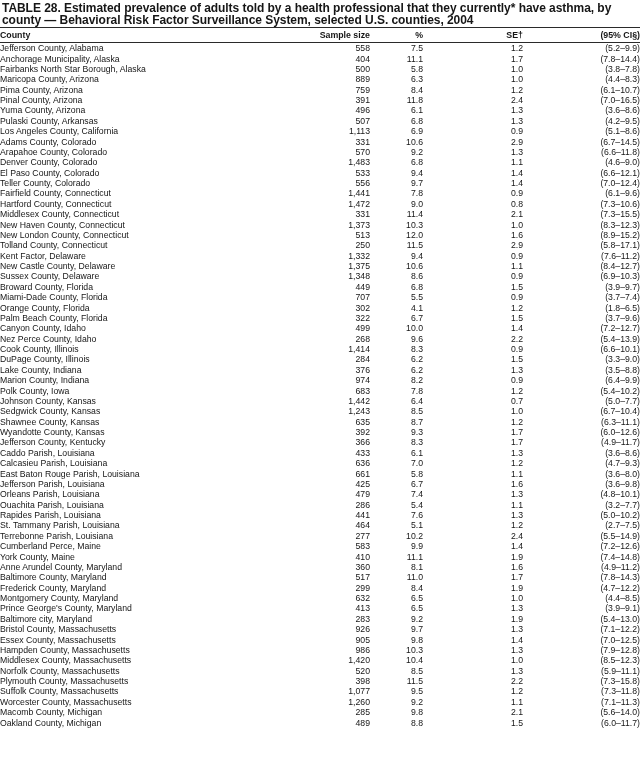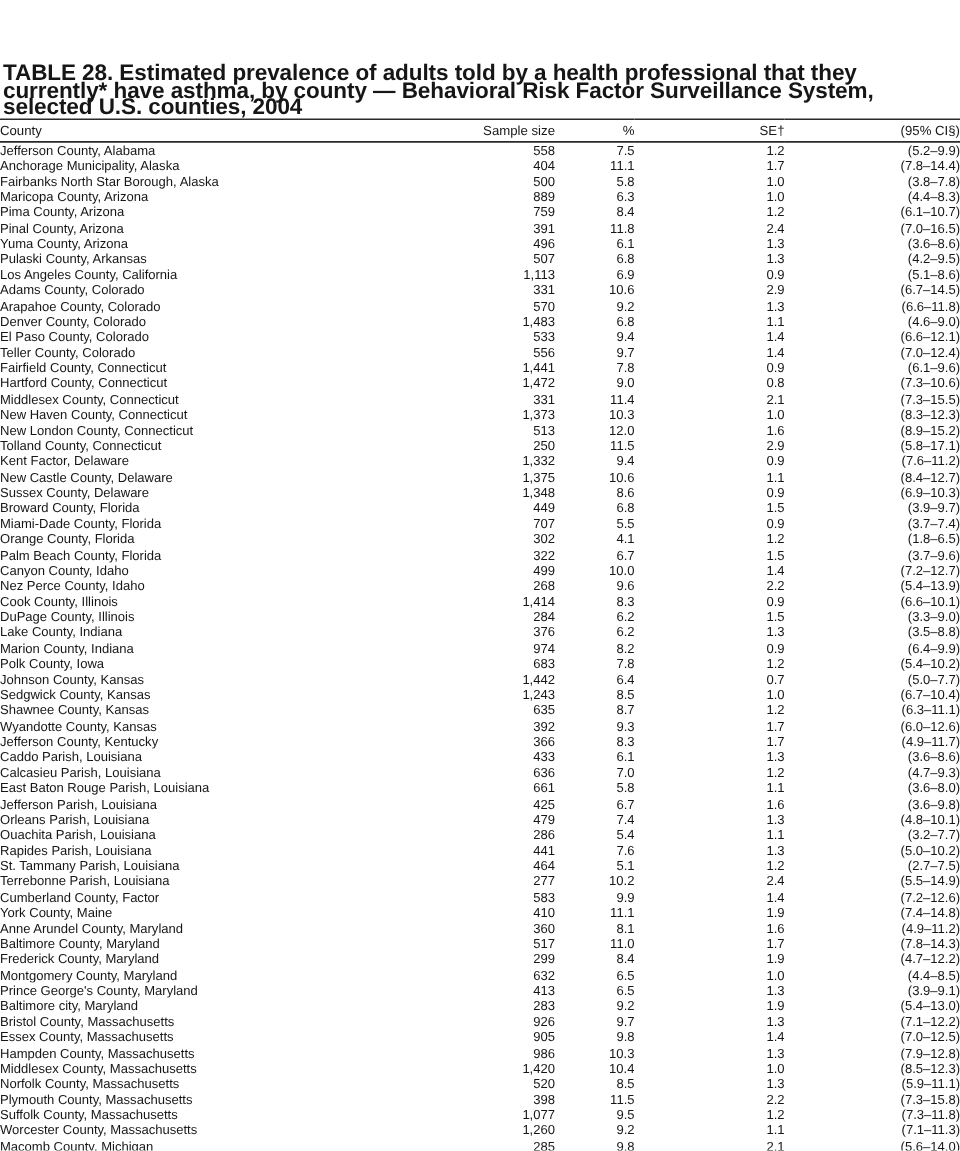--- a/index.html
+++ b/index.html
@@ -13,35 +13,34 @@
     color: #161616;
     -webkit-font-smoothing: antialiased;
   }
   .page {
     width: 640px;
     height: 767px;
     overflow: hidden;
   }
   .table-title {
     font-weight: bold;
-    font-size: 15px;
+    font-size: 12px;
     line-height: 11.6px;
     letter-spacing: -0.05px;
     padding: 3px 2px 1px 2px;
     color: #161616;
-    margin-top: 40px;
   }
   table.data-table {
     border-collapse: collapse;
     table-layout: fixed;
     width: 640px;
   }
   table.data-table th {
     font-size: 8.8px;
-    font-weight: normal;
+    font-weight: bold;
     line-height: 10px;
     padding: 2px 0 2px 0;
     border-top: 1.2px solid #2a2a2a;
     border-bottom: 1.2px solid #2a2a2a;
     white-space: nowrap;
     overflow: hidden;
   }
   table.data-table td {
     font-size: 8.7px;
     line-height: 10.37px;
@@ -420,21 +419,21 @@
           <td class="c4 ar">(2.7–7.5)</td>
         </tr>
         <tr>
           <td class="c0 al">Terrebonne Parish, Louisiana</td>
           <td class="c1 ar">277</td>
           <td class="c2 ar">10.2</td>
           <td class="c3 ar">2.4</td>
           <td class="c4 ar">(5.5–14.9)</td>
         </tr>
         <tr>
-          <td class="c0 al">Cumberland County, Factor</td>
+          <td class="c0 al">Cumberland Perce, Maine</td>
           <td class="c1 ar">583</td>
           <td class="c2 ar">9.9</td>
           <td class="c3 ar">1.4</td>
           <td class="c4 ar">(7.2–12.6)</td>
         </tr>
         <tr>
           <td class="c0 al">York County, Maine</td>
           <td class="c1 ar">410</td>
           <td class="c2 ar">11.1</td>
           <td class="c3 ar">1.9</td>

